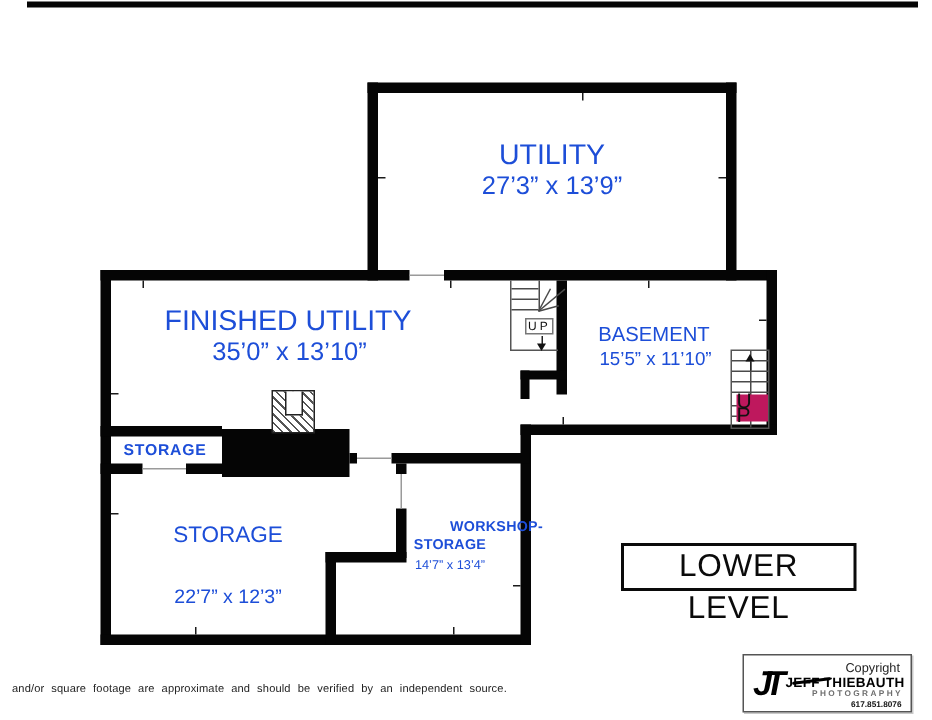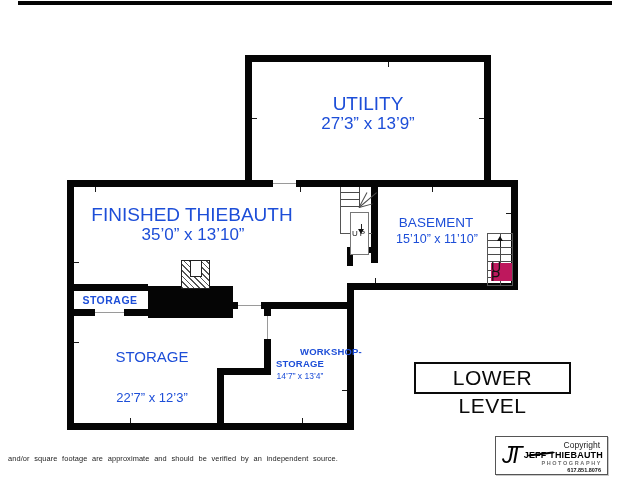--- a/index.html
+++ b/index.html
@@ -18,42 +18,42 @@
   .room-name-sm{font-size:15px;}
   .room-dims-sm{font-size:13px;}
   .ws{font-size:9.5px;font-weight:bold;letter-spacing:0.2px;}
   .wsd{font-size:8.5px;font-weight:normal;}
   .closet-lbl{font-size:10.5px;font-weight:bold;letter-spacing:0.5px;}
   .stair-box{position:absolute;}
   .tread{position:absolute;background:#4a4a4a;height:1px;}
   .tread-v{position:absolute;background:#4a4a4a;width:1px;}
   .diag{position:absolute;background:#4a4a4a;height:1px;transform-origin:left center;}
   .up-lbl{position:absolute;background:#fff;font-size:8px;letter-spacing:2px;
-          color:#111;padding:16px 1px;border:1px solid #777;line-height:9px;}
+          color:#111;padding:0 1px;border:1px solid #777;line-height:9px;}
   .up-lbl2{position:absolute;background:#be185d;font-size:14px;letter-spacing:2px;
           color:#111;line-height:9px;}
   .arrow-line{position:absolute;width:1px;background:#222;}
   .tri-up{position:absolute;width:0;height:0;border-left:3px solid transparent;
           border-right:3px solid transparent;border-bottom:5px solid #111;}
   .tri-down{position:absolute;width:0;height:0;border-left:3px solid transparent;
           border-right:3px solid transparent;border-top:5px solid #111;}
   .chimney{position:absolute;left:181px;top:260px;width:27px;height:27px;
            border:1px solid #222;background:repeating-linear-gradient(45deg,
            #555 0px,#555 1px,#fff 1px,#fff 4px);}
   .chimney-notch{position:absolute;left:8px;top:0;width:10px;height:15px;
            background:#fff;border-left:1px solid #222;border-right:1px solid #222;
            border-bottom:1px solid #222;}
   .lower-level{position:absolute;left:378px;top:362px;width:153px;height:28px;
            border:2px solid #0a0a0a;text-align:center;line-height:28px;
            font-size:21px;letter-spacing:0.5px;color:#0a0a0a;margin-left:36px;}
   .disclaimer{position:absolute;left:8px;top:454px;width:340px;font-size:7.4px;
            line-height:9.6px;color:#222;word-spacing:2.5px;letter-spacing:0.1px;}
   .copy-box{position:absolute;left:495px;top:436px;width:111px;height:37px;
            border:1px solid #555;background:#fff;box-shadow:1px 1px 0 #c9c9c9;}
-  .jt{position:absolute;left:6px;top:5px;font-size:23px;font-weight:normal;
+  .jt{position:absolute;left:6px;top:5px;font-size:23px;font-weight:bold;
       font-style:italic;letter-spacing:-5px;color:#000;}
   .jt-swoosh{position:absolute;left:32px;top:16px;width:26px;height:2px;
       background:#000;transform:rotate(-7deg);border-radius:1px;}
   .copy-word{position:absolute;right:7px;top:3px;font-size:8.5px;color:#222;}
   .copy-name{position:absolute;right:4px;top:13px;font-size:9px;font-weight:bold;
       color:#000;letter-spacing:0.2px;}
   .copy-sub{position:absolute;right:5px;top:23px;font-size:5.5px;letter-spacing:1.6px;
       color:#6e6e6e;font-weight:bold;}
   .copy-phone{position:absolute;right:6px;top:29.5px;font-size:5.5px;font-weight:bold;
       color:#111;}
@@ -141,25 +141,25 @@
     <div class="tread" style="left:0;top:43px;width:24px;"></div>
     <div class="tread-v" style="left:12px;top:0;height:51px;"></div>
     <div class="tri-up" style="left:9px;top:2px;"></div>
     <div class="arrow-line" style="left:12px;top:7px;height:6px;"></div>
     <div class="up-lbl2" style="left:3px;top:29px;">U P</div>
   </div>
 
   <div class="lbl room-name-lg" style="left:368px;top:93px;">UTILITY</div>
   <div class="lbl room-dims-lg" style="left:368px;top:114px;">27’3” x 13’9”</div>
 
-  <div class="lbl room-name-lg" style="left:192px;top:204px;">FINISHED THIEBAUTH</div>
+  <div class="lbl room-name-lg" style="left:192px;top:204px;">FINISHED UTILITY</div>
   <div class="lbl room-dims-lg" style="left:193px;top:225px;">35’0” x 13’10”</div>
 
   <div class="lbl room-name-md" style="left:436px;top:215px;">BASEMENT</div>
-  <div class="lbl room-dims-md" style="left:437px;top:232px;">15’10” x 11’10”</div>
+  <div class="lbl room-dims-md" style="left:437px;top:232px;">15’5” x 11’10”</div>
 
   <div class="lbl closet-lbl" style="left:110px;top:294px;">STORAGE</div>
 
   <div class="lbl room-name-sm" style="left:152px;top:348px;">STORAGE</div>
   <div class="lbl room-dims-sm" style="left:152px;top:362px;margin-top:28px;">22’7” x 12’3”</div>
 
   <div class="lbl ws" style="left:300px;top:346px;margin-left:31px;">WORKSHOP-</div>
   <div class="lbl ws" style="left:300px;top:358px;">STORAGE</div>
   <div class="lbl wsd" style="left:300px;top:371px;">14’7” x 13’4”</div>
 

